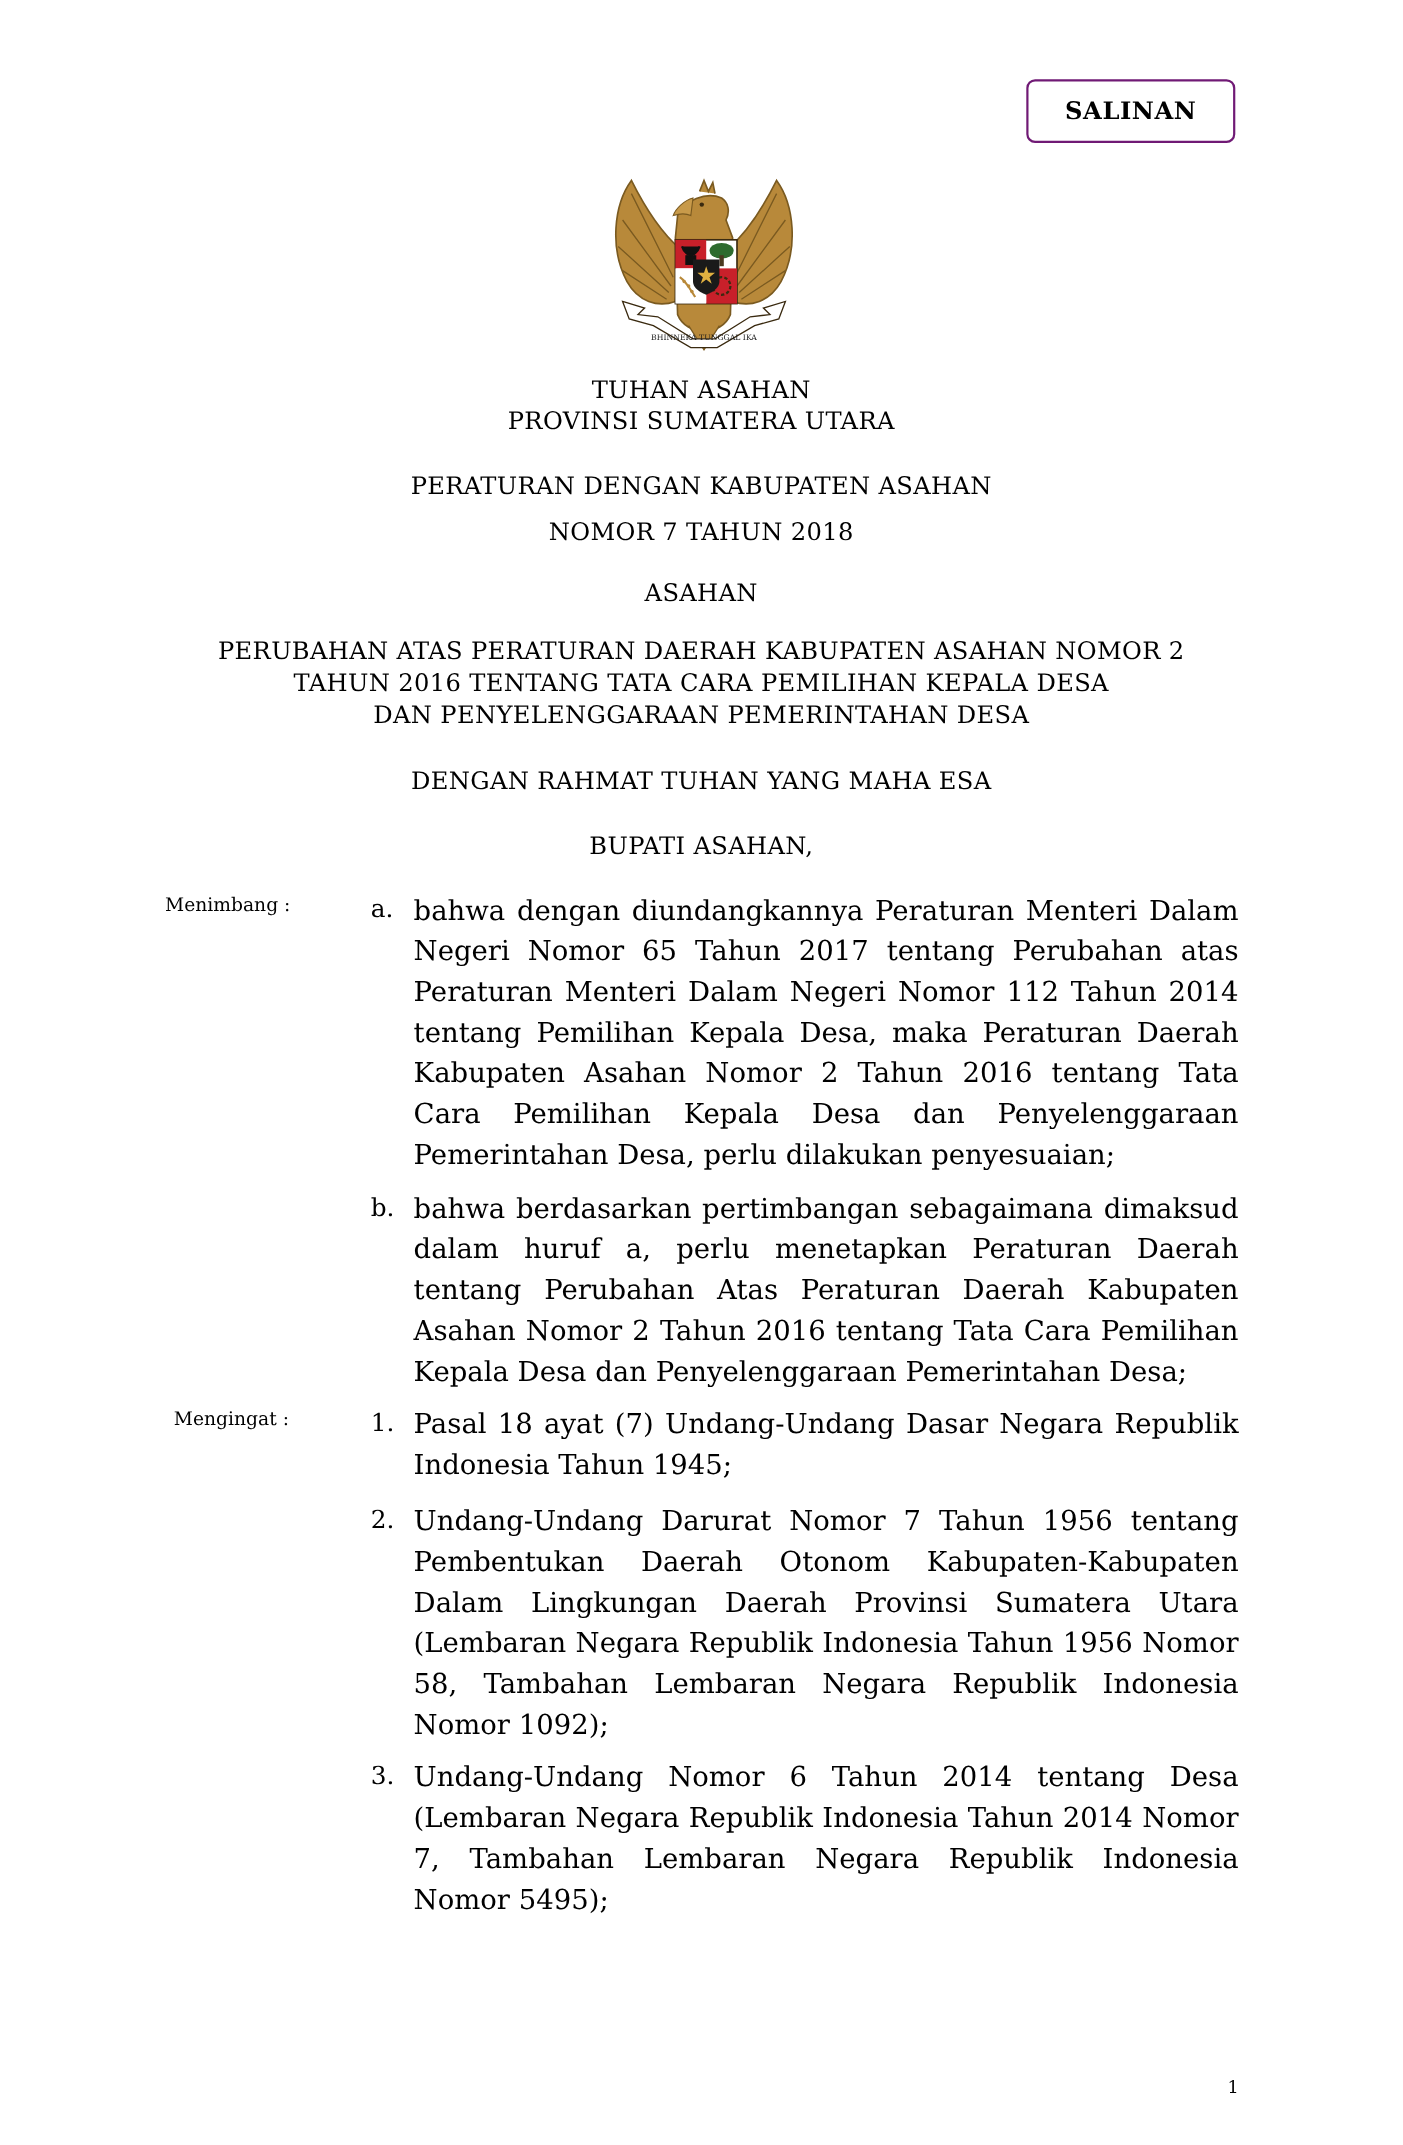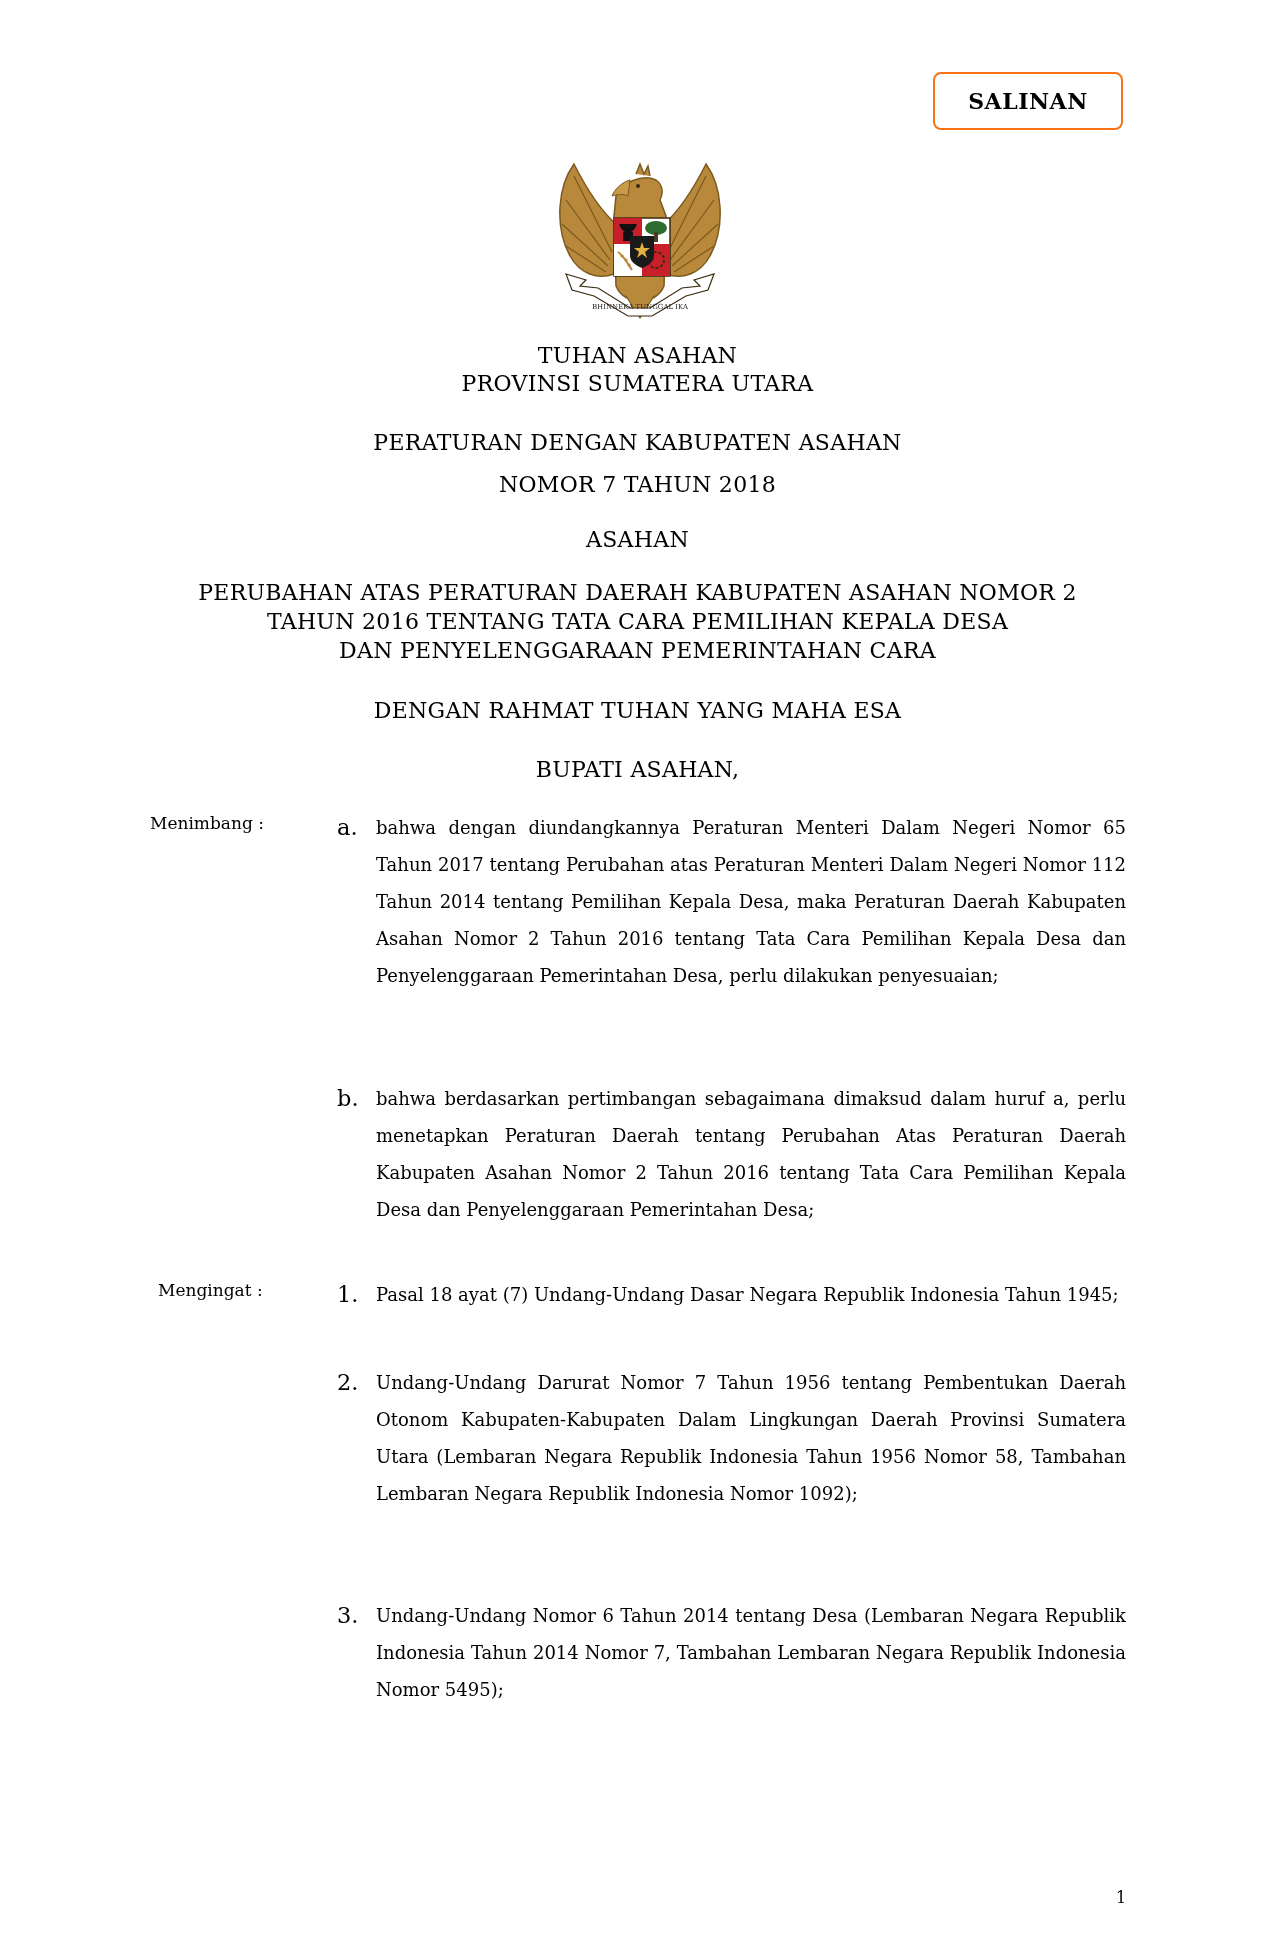--- a/index.html
+++ b/index.html
@@ -14,21 +14,21 @@
       overflow: hidden;
       font-family: "DejaVu Serif", "Liberation Serif", serif;
       color: #000;
     }
     .salinan {
       position: absolute;
       left: 933px;
       top: 72px;
       width: 190px;
       height: 58px;
-      border: 2px solid #f97316;
+      border: 2px solid #701a75;
       border-radius: 8px;
       box-sizing: border-box;
       display: flex;
       align-items: center;
       justify-content: center;
       font-family: "DejaVu Serif", serif;
       font-weight: bold;
       font-size: 22px;
       letter-spacing: 0.5px;
     }
@@ -67,21 +67,21 @@
       position: absolute;
       left: 0;
       top: 0;
       font-size: 22.5px;
       line-height: 37px;
     }
     .item .text {
       position: absolute;
       left: 39px;
       width: 750px;
-      font-size: 18px;
+      font-size: 25px;
       line-height: 37px;
       text-align: justify;
       text-align-last: left;
       hyphens: none;
     }
     .page-number {
       position: absolute;
       left: 1116px;
       top: 1888px;
       font-size: 16px;
@@ -138,21 +138,21 @@
   </svg>
 </div>
 
 <div class="center-line" style="top:343px;">TUHAN ASAHAN</div>
 <div class="center-line" style="top:371px;">PROVINSI SUMATERA UTARA</div>
 <div class="center-line" style="top:430px;">PERATURAN DENGAN KABUPATEN ASAHAN</div>
 <div class="center-line" style="top:472px;">NOMOR 7 TAHUN 2018</div>
 <div class="center-line" style="top:527px;">ASAHAN</div>
 <div class="center-line" style="top:580px;">PERUBAHAN ATAS PERATURAN DAERAH KABUPATEN ASAHAN NOMOR 2</div>
 <div class="center-line" style="top:609px;">TAHUN 2016 TENTANG TATA CARA PEMILIHAN KEPALA DESA</div>
-<div class="center-line" style="top:638px;">DAN PENYELENGGARAAN PEMERINTAHAN CARA</div>
+<div class="center-line" style="top:638px;">DAN PENYELENGGARAAN PEMERINTAHAN DESA</div>
 <div class="center-line" style="top:698px;">DENGAN RAHMAT TUHAN YANG MAHA ESA</div>
 <div class="center-line" style="top:757px;">BUPATI ASAHAN,</div>
 
 <div class="section">
   <div class="label" style="left:150px; top:813px;">Menimbang :</div>
 
   <div class="item" style="top:809px;">
     <span class="marker">a.</span>
     <div class="text">bahwa dengan diundangkannya Peraturan Menteri Dalam Negeri Nomor 65 Tahun 2017 tentang Perubahan atas Peraturan Menteri Dalam Negeri Nomor 112 Tahun 2014 tentang Pemilihan Kepala Desa, maka Peraturan Daerah Kabupaten Asahan Nomor 2 Tahun 2016 tentang Tata Cara Pemilihan Kepala Desa dan Penyelenggaraan Pemerintahan Desa, perlu dilakukan penyesuaian;</div>
   </div>

